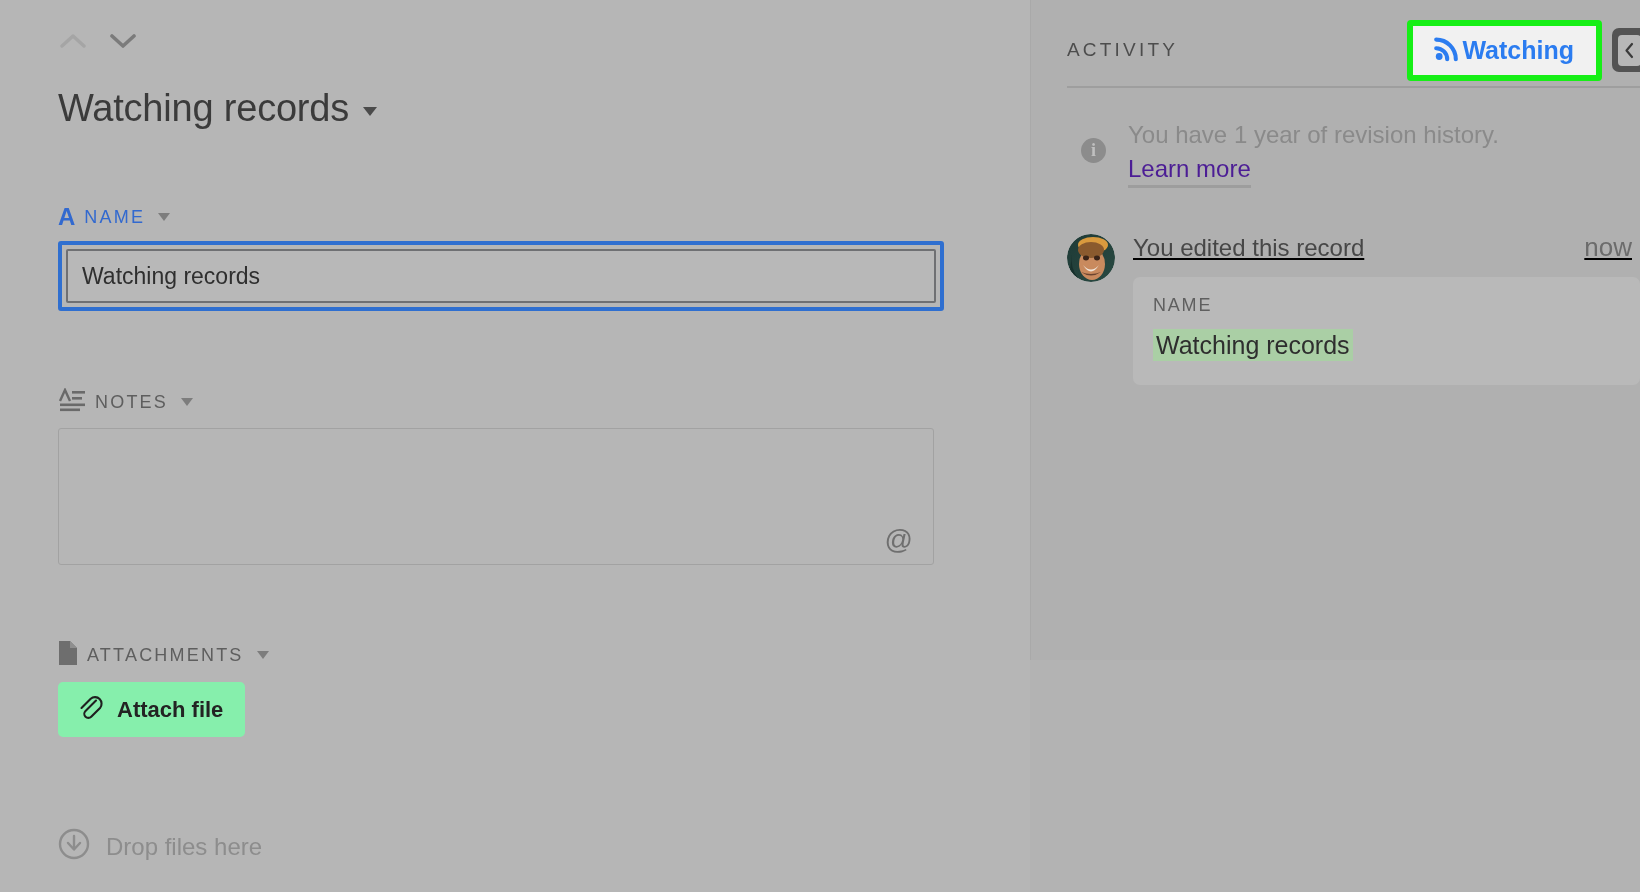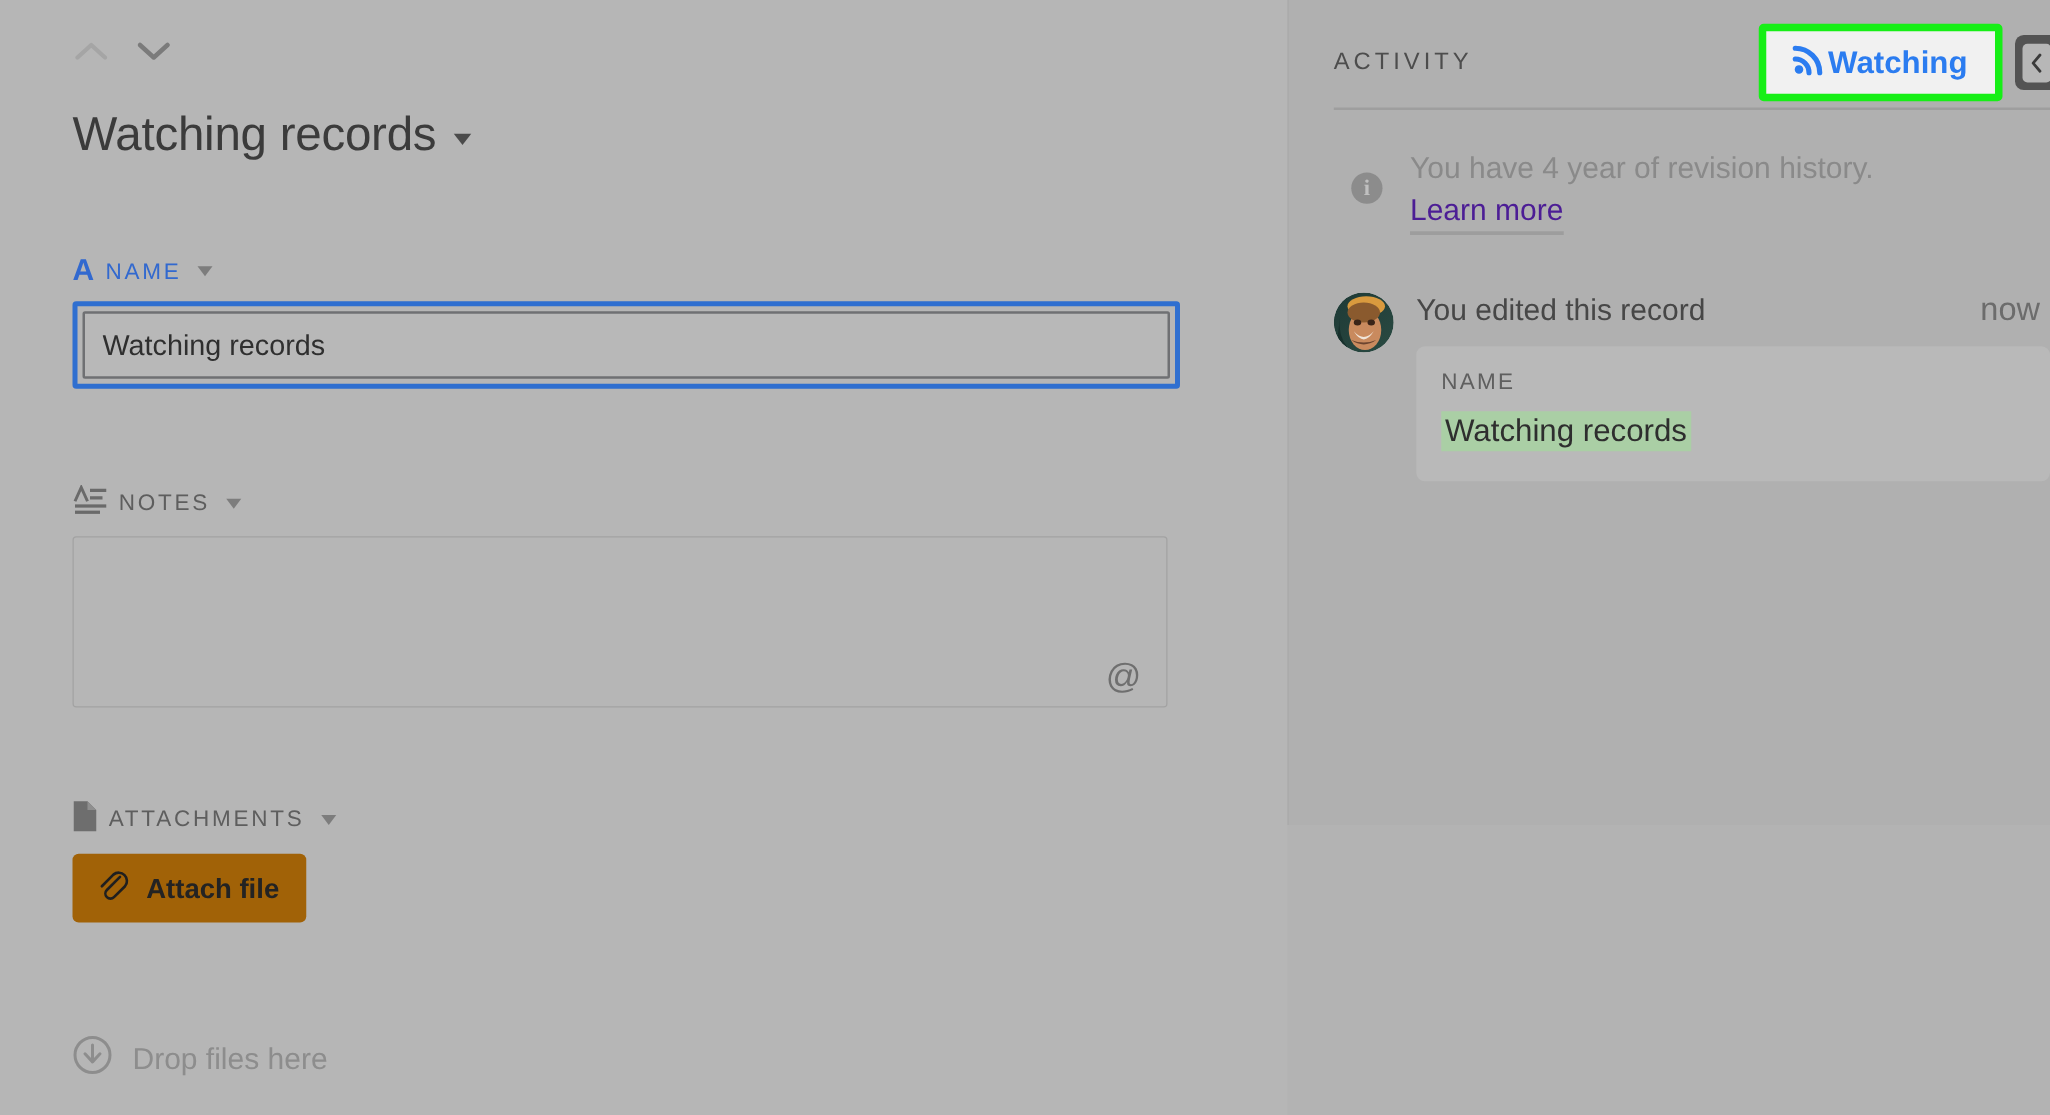--- a/index.html
+++ b/index.html
@@ -145,21 +145,21 @@
     bottom: 10px;
     font-size: 28px;
     color: #6f6f6f;
     line-height: 1;
   }
 
   .attach-btn {
     display: inline-flex;
     align-items: center;
     gap: 14px;
-    background: #a16207;
+    background: #86efac;
     border: none;
     border-radius: 5px;
     padding: 11px 22px 11px 18px;
     font-size: 22px;
     font-weight: 700;
     color: #232323;
     cursor: pointer;
     font-family: "Liberation Sans", sans-serif;
   }
 
@@ -288,21 +288,22 @@
     flex: 0 0 auto;
     width: 48px;
     height: 48px;
     border-radius: 50%;
     overflow: hidden;
     margin-top: 2px;
   }
   .entry-body { flex: 1 1 auto; min-width: 0; }
   .entry-top {
     display: flex;
-    align-items: flex-end;
+    align-items: center;
+    text-decoration: underline;
   }
   .entry-text {
     font-size: 24px;
     color: #474747;
   }
   .entry-time {
     margin-left: auto;
     font-size: 26px;
     color: #6c6c6c;
     padding-right: 8px;
@@ -438,21 +439,21 @@
           </span>
         </div>
       </div>
     </div>
 
     <div class="head-rule"></div>
 
     <div class="revision-note">
       <div class="info-dot">i</div>
       <div class="rev-text">
-        <span>You have 4 year of revision history. </span><a class="learn-more">Learn more</a>
+        <span>You have 1 year of revision history. </span><a class="learn-more">Learn more</a>
       </div>
     </div>
 
     <div class="activity-entry">
       <div class="avatar">
         <svg width="48" height="48" viewBox="0 0 48 48">
           <defs>
             <clipPath id="av">
                 <circle cx="24" cy="24" r="24"></circle>
               </clipPath>

